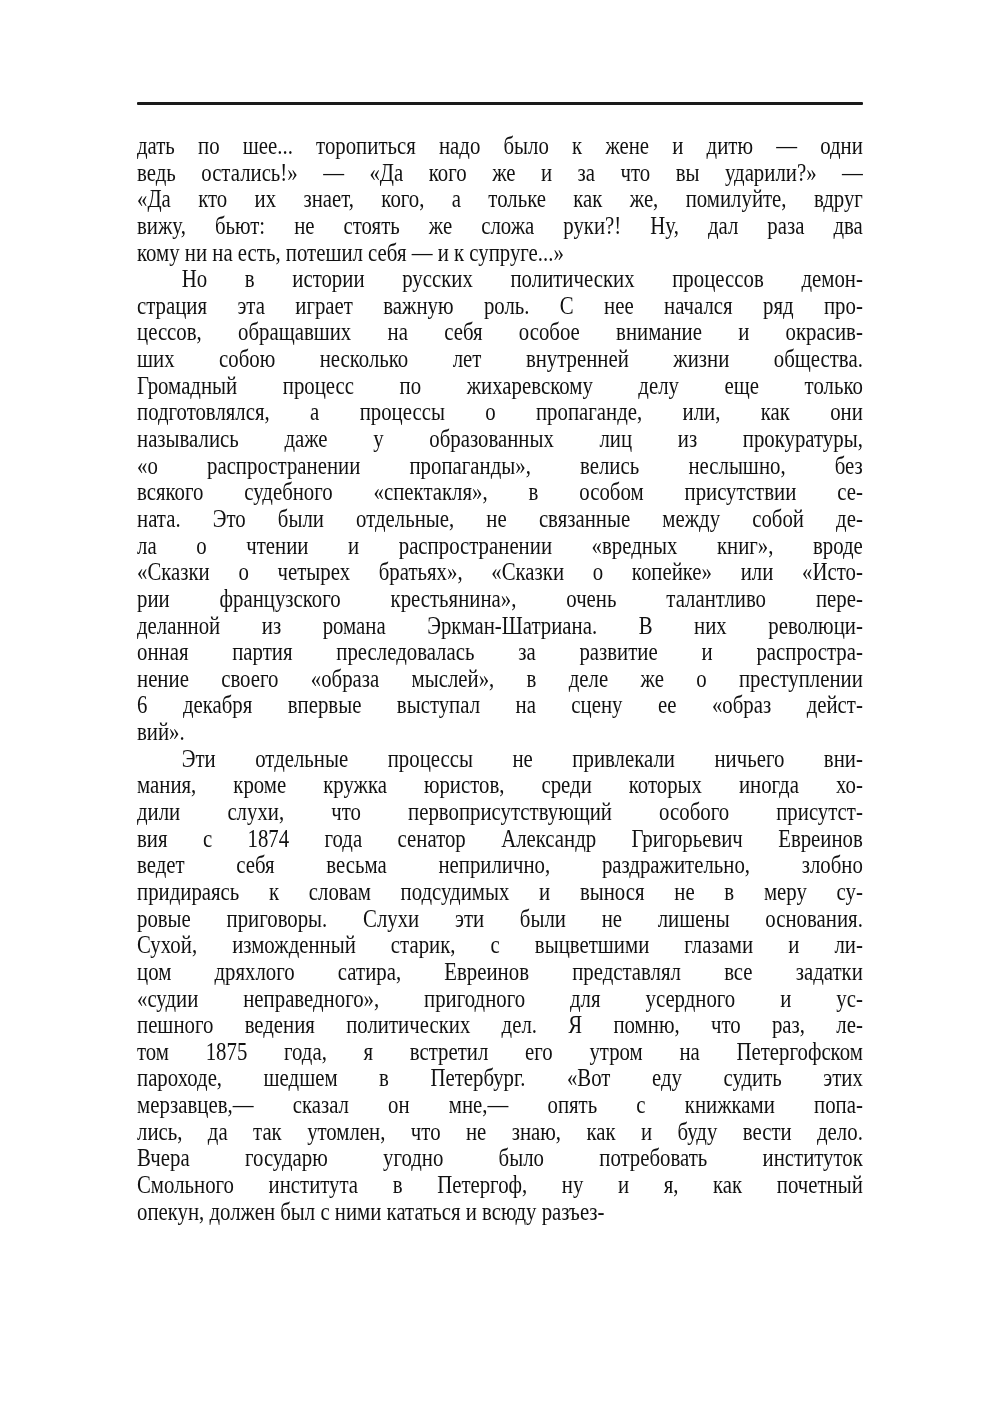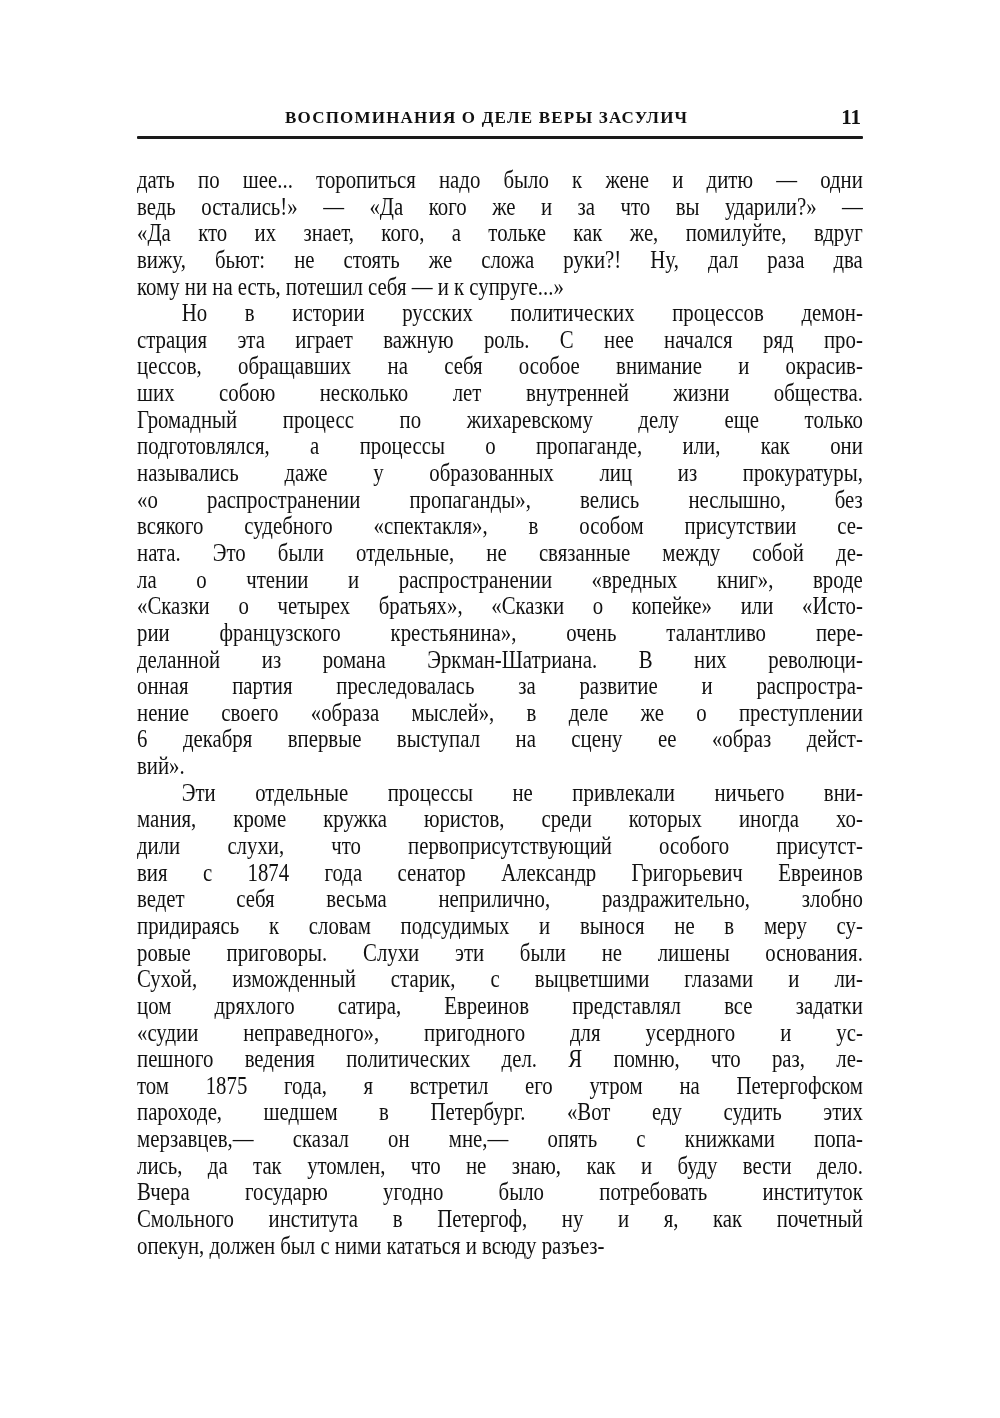--- a/index.html
+++ b/index.html
@@ -37,24 +37,20 @@
       text-align: justify; text-align-last: justify;
       height: 26.65px;
     }
     .line.last { text-align-last: left; }
     .line.indent { padding-left: 52px; }
   </style>
 </head>
 <body>
 
 <div class="page">
-  <div class="running-head">
-    <span class="running-title">ВОСПОМИНАНИЯ О ДЕЛЕ ВЕРЫ ЗАСУЛИЧ</span>
-    <span class="page-number">11</span>
-  </div>
   <div class="head-rule"></div>
 
   <div class="body-text" id="body-text">
       <div>
         <span class="line">дать по шее... торопиться надо было к жене и дитю — одни</span>
         <span class="line">ведь остались!» — «Да кого же и за что вы ударили?» —</span>
         <span class="line">«Да кто их знает, кого, а тольке как же, помилуйте, вдруг</span>
         <span class="line">вижу, бьют: не стоять же сложа руки?! Ну, дал раза два</span>
         <span class="line last">кому ни на есть, потешил себя — и к супруге...»</span>
       </div>

